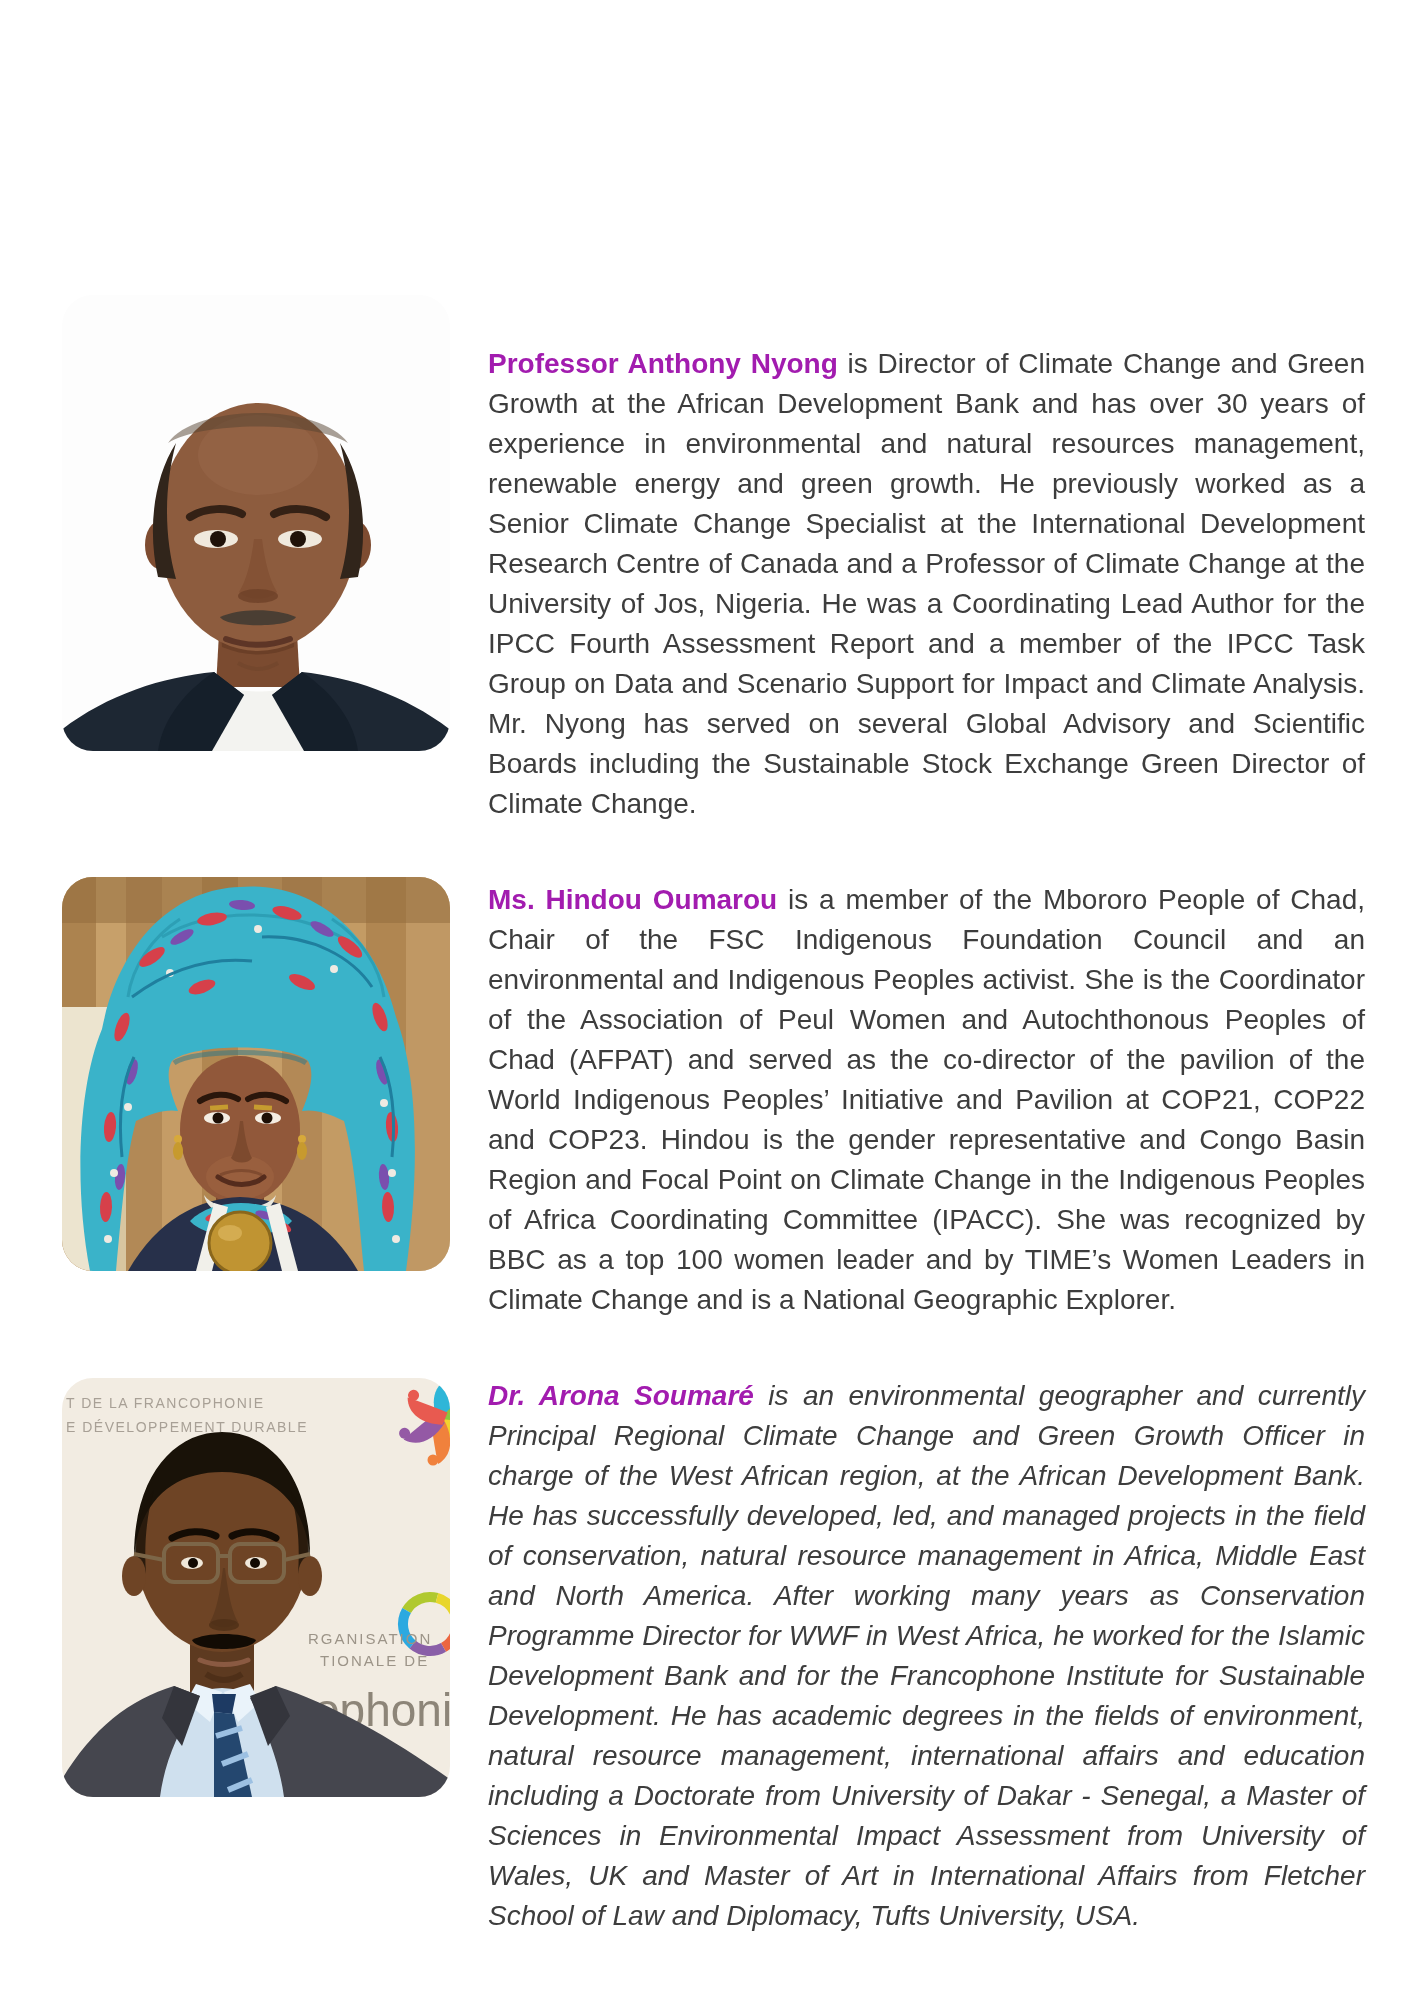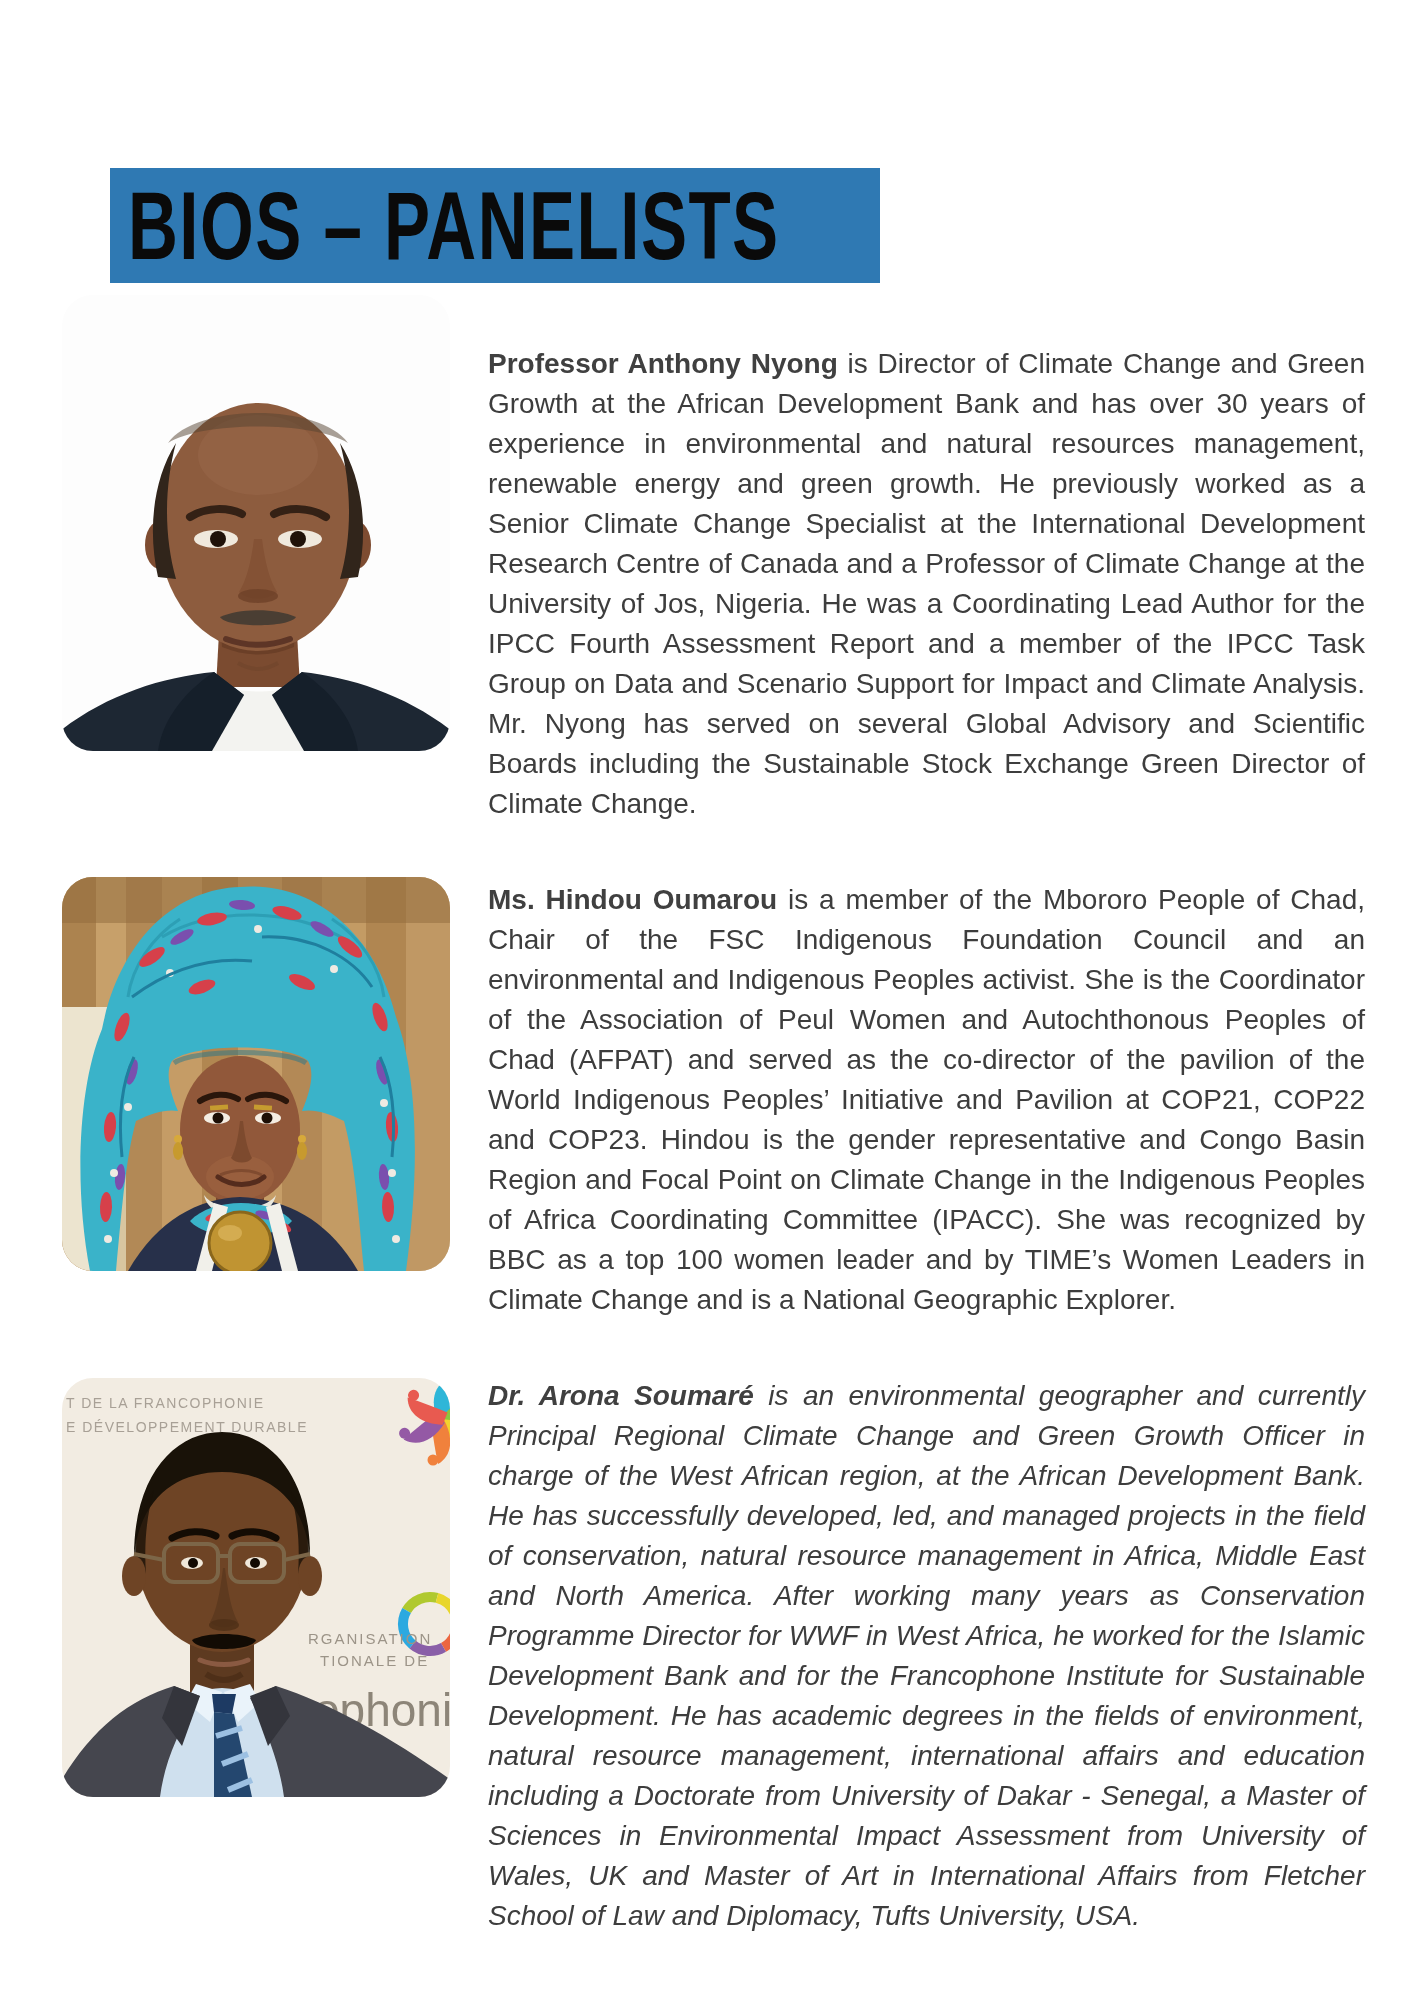--- a/index.html
+++ b/index.html
@@ -20,34 +20,31 @@
   .photo { position:absolute; left:62px; overflow:hidden; background:#fff;border-radius:31px; }
   .photo svg { display:block; width:100%; height:100%; }
   #photo-1 { top:295px; width:388px; height:456px; }
   #photo-2 { top:877px; width:388px; height:394px; }
   #photo-3 { top:1378px; width:388px; height:419px; }
   .bio {
     position:absolute; left:488px; width:877px; margin:0;
     font-size:28px; line-height:40px; color:#3d3d3d;
     text-align:justify;
   }
-  .bio b { color:#404040; }
+  .bio b { color:#a21caf; }
   #bio-1 { top:344px; }
   #bio-2 { top:870px;margin-top:10px; }
   #bio-3 { top:1376px;font-style:italic; }
   .bgtext-sm { font-family:"Liberation Sans", sans-serif; }
 </style>
 </head>
 <body>
 
 <div class="page">
 
-  <div class="banner">
-    <div class="banner-title">BIOS – PANELISTS</div>
-  </div>
 
   <div class="photo" id="photo-1">
     <svg viewBox="0 0 388 456" xmlns="http://www.w3.org/2000/svg">
       <rect width="388" height="456" fill="#fdfdfd"></rect>
       <g>
         <ellipse cx="98" cy="250" rx="15" ry="24" fill="#7e4c31"></ellipse>
         <ellipse cx="294" cy="250" rx="15" ry="24" fill="#7e4c31"></ellipse>
         <path d="M158,320 L234,320 L238,392 L154,392 Z" fill="#7b4b30"></path>
         <path d="M158,320 L234,320 L232,352 C208,362 184,362 160,352 Z" fill="#6b3f27"></path>
         <ellipse cx="196" cy="232" rx="100" ry="124" fill="#8d5c3e"></ellipse>

